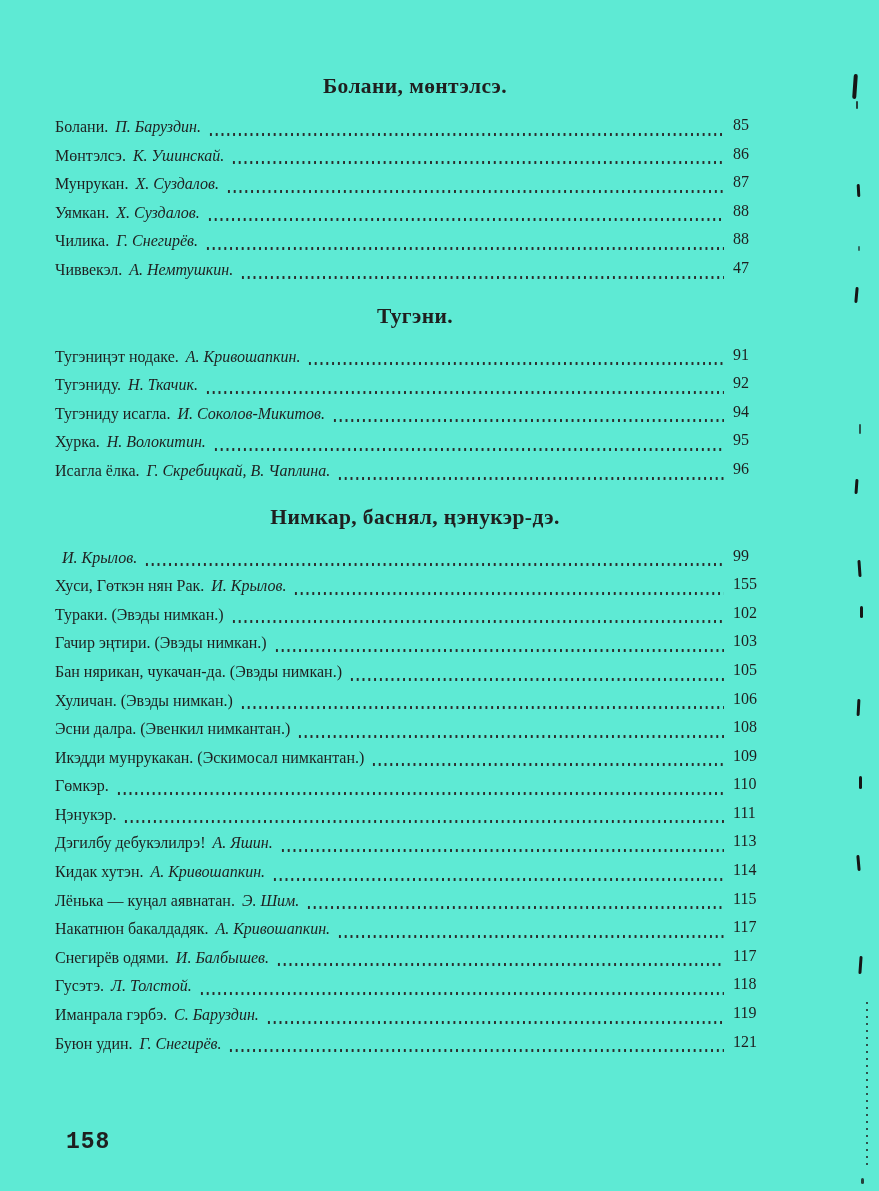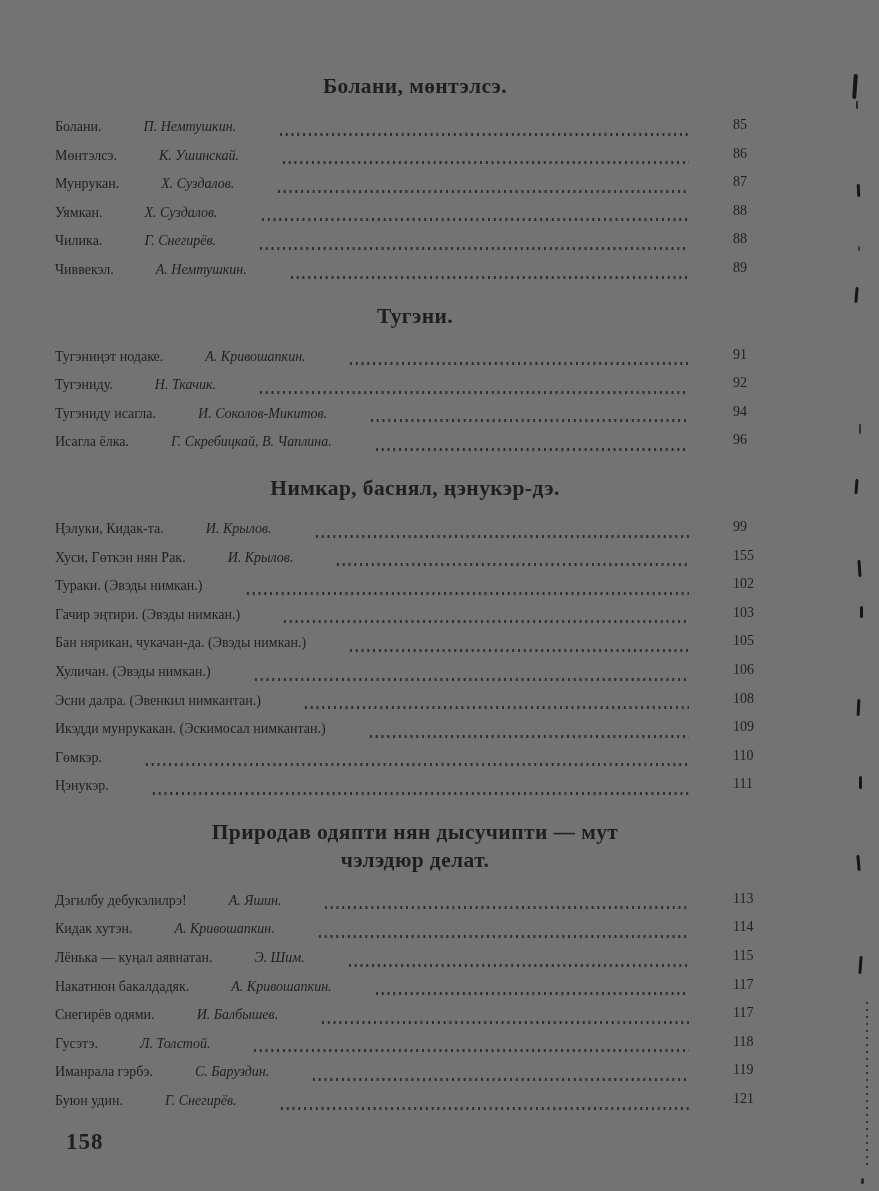--- a/index.html
+++ b/index.html
@@ -1,43 +1,42 @@
 <!DOCTYPE html>
 <html lang="ru"><head>
 <meta charset="utf-8">
 <style>
   html,body { margin:0; padding:0; background:#e8e8e8; }
   .page {
     position: relative;
     width: 879px; height: 1191px;
     margin: 0 auto;
-    background: #737373;
+    background: #5eead4;
     color: #1f1f1f;
     font-family: "Liberation Serif", "DejaVu Serif", serif;
     overflow: hidden;
   }
   .toc { padding: 72px 104px 0 55px; }
 
   .sec-head {
     text-align: center;
     font-weight: 700;
     font-size: 21.5px;
     line-height: 28px;
     letter-spacing: 0.4px;
     margin: 17px 0 13px 0;
   }
   .sec:first-child .sec-head { margin-top: 0; }
 
   .entry {
     display: flex;
     align-items: baseline;
-    font-size: 14px;
+    font-size: 16px;
     line-height: 28.6px;
     white-space: nowrap;
-    gap: 35px;
   }
   .title { flex: 0 0 auto; }
   .author { flex: 0 0 auto; font-style: italic; margin-left: 7px; }
   .author:empty { display: none; margin: 0; }
   .leader {
     flex: 1 1 auto;
     min-width: 18px;
     height: 3px;
     align-self: flex-end;
     margin: 0 9px 6px 7px;
@@ -53,20 +52,21 @@
     position: relative;
     top: -2px;
   }
 
   .folio {
     position: absolute;
     left: 66px; bottom: 36px;
     font-size: 23px;
     font-weight: 700;
     letter-spacing: 1px;
+    font-family: Liberation Mono, monospace;
   }
 
   
   .bmark { position: absolute; background: #161616; border-radius: 2px; }
   .b1  { left:853px; top:74px;  width:4px;  height:25px; transform: rotate(4deg); }
   .b2  { left:856px; top:101px; width:2px;  height:8px;  opacity:.8; }
   .b3  { left:857px; top:184px; width:2.5px;height:13px; transform: rotate(-3deg); }
   .b4  { left:858px; top:246px; width:2px;  height:5px;  opacity:.6; }
   .b5  { left:855px; top:287px; width:3px;  height:16px; transform: rotate(5deg); }
   .b6  { left:859px; top:424px; width:2px;  height:10px; opacity:.7; }
@@ -87,21 +87,21 @@
 </head>
 <body>
 
 <div class="page">
   <main class="toc">
 
     <section class="sec">
       <h2 class="sec-head"><span>Болани, мөнтэлсэ.</span></h2>
       <div class="entry">
           <span class="title">Болани.</span>
-          <span class="author">П. Немтушкин.</span>
+          <span class="author">П. Баруздин.</span>
           <span class="leader"></span>
           <span class="pagenum">85</span>
         </div>
       <div class="entry">
           <span class="title">Мөнтэлсэ.</span>
           <span class="author">К. Ушинскай.</span>
           <span class="leader"></span>
           <span class="pagenum">86</span>
         </div>
       <div class="entry">
@@ -119,21 +119,21 @@
       <div class="entry">
           <span class="title">Чилика.</span>
           <span class="author">Г. Снегирёв.</span>
           <span class="leader"></span>
           <span class="pagenum">88</span>
         </div>
       <div class="entry">
           <span class="title">Чиввекэл.</span>
           <span class="author">А. Немтушкин.</span>
           <span class="leader"></span>
-          <span class="pagenum">89</span>
+          <span class="pagenum">47</span>
         </div>
     </section>
 
     <section class="sec">
       <h2 class="sec-head"><span>Тугэни.</span></h2>
       <div class="entry">
           <span class="title">Тугэниңэт нодаке.</span>
           <span class="author">А. Кривошапкин.</span>
           <span class="leader"></span>
           <span class="pagenum">91</span>
@@ -144,31 +144,36 @@
           <span class="leader"></span>
           <span class="pagenum">92</span>
         </div>
       <div class="entry">
           <span class="title">Тугэниду исагла.</span>
           <span class="author">И. Соколов-Микитов.</span>
           <span class="leader"></span>
           <span class="pagenum">94</span>
         </div>
       <div class="entry">
+          <span class="title">Хурка.</span>
+          <span class="author">Н. Волокитин.</span>
+          <span class="leader"></span>
+          <span class="pagenum">95</span>
+        </div>
+      <div class="entry">
           <span class="title">Исагла ёлка.</span>
           <span class="author">Г. Скребицкай, В. Чаплина.</span>
           <span class="leader"></span>
           <span class="pagenum">96</span>
         </div>
     </section>
 
     <section class="sec">
       <h2 class="sec-head"><span>Нимкар, баснял, ңэнукэр-дэ.</span></h2>
       <div class="entry">
-          <span class="title">Ңэлуки, Кидак-та.</span>
           <span class="author">И. Крылов.</span>
           <span class="leader"></span>
           <span class="pagenum">99</span>
         </div>
       <div class="entry">
           <span class="title">Хуси, Гөткэн нян Рак.</span>
           <span class="author">И. Крылов.</span>
           <span class="leader"></span>
           <span class="pagenum">155</span>
         </div>
@@ -208,24 +213,20 @@
           <span class="pagenum">110</span>
         </div>
       <div class="entry">
           <span class="title">Ңэнукэр.</span>
           <span class="leader"></span>
           <span class="pagenum">111</span>
         </div>
     </section>
 
     <section class="sec">
-      <h2 class="sec-head">
-        <div>Природав одяпти нян дысучипти — мут</div>
-        <div>чэлэдюр делат.</div>
-      </h2>
       <div class="entry">
           <span class="title">Дэгилбу дебукэлилрэ!</span>
           <span class="author">А. Яшин.</span>
           <span class="leader"></span>
           <span class="pagenum">113</span>
         </div>
       <div class="entry">
           <span class="title">Кидак хутэн.</span>
           <span class="author">А. Кривошапкин.</span>
           <span class="leader"></span>

